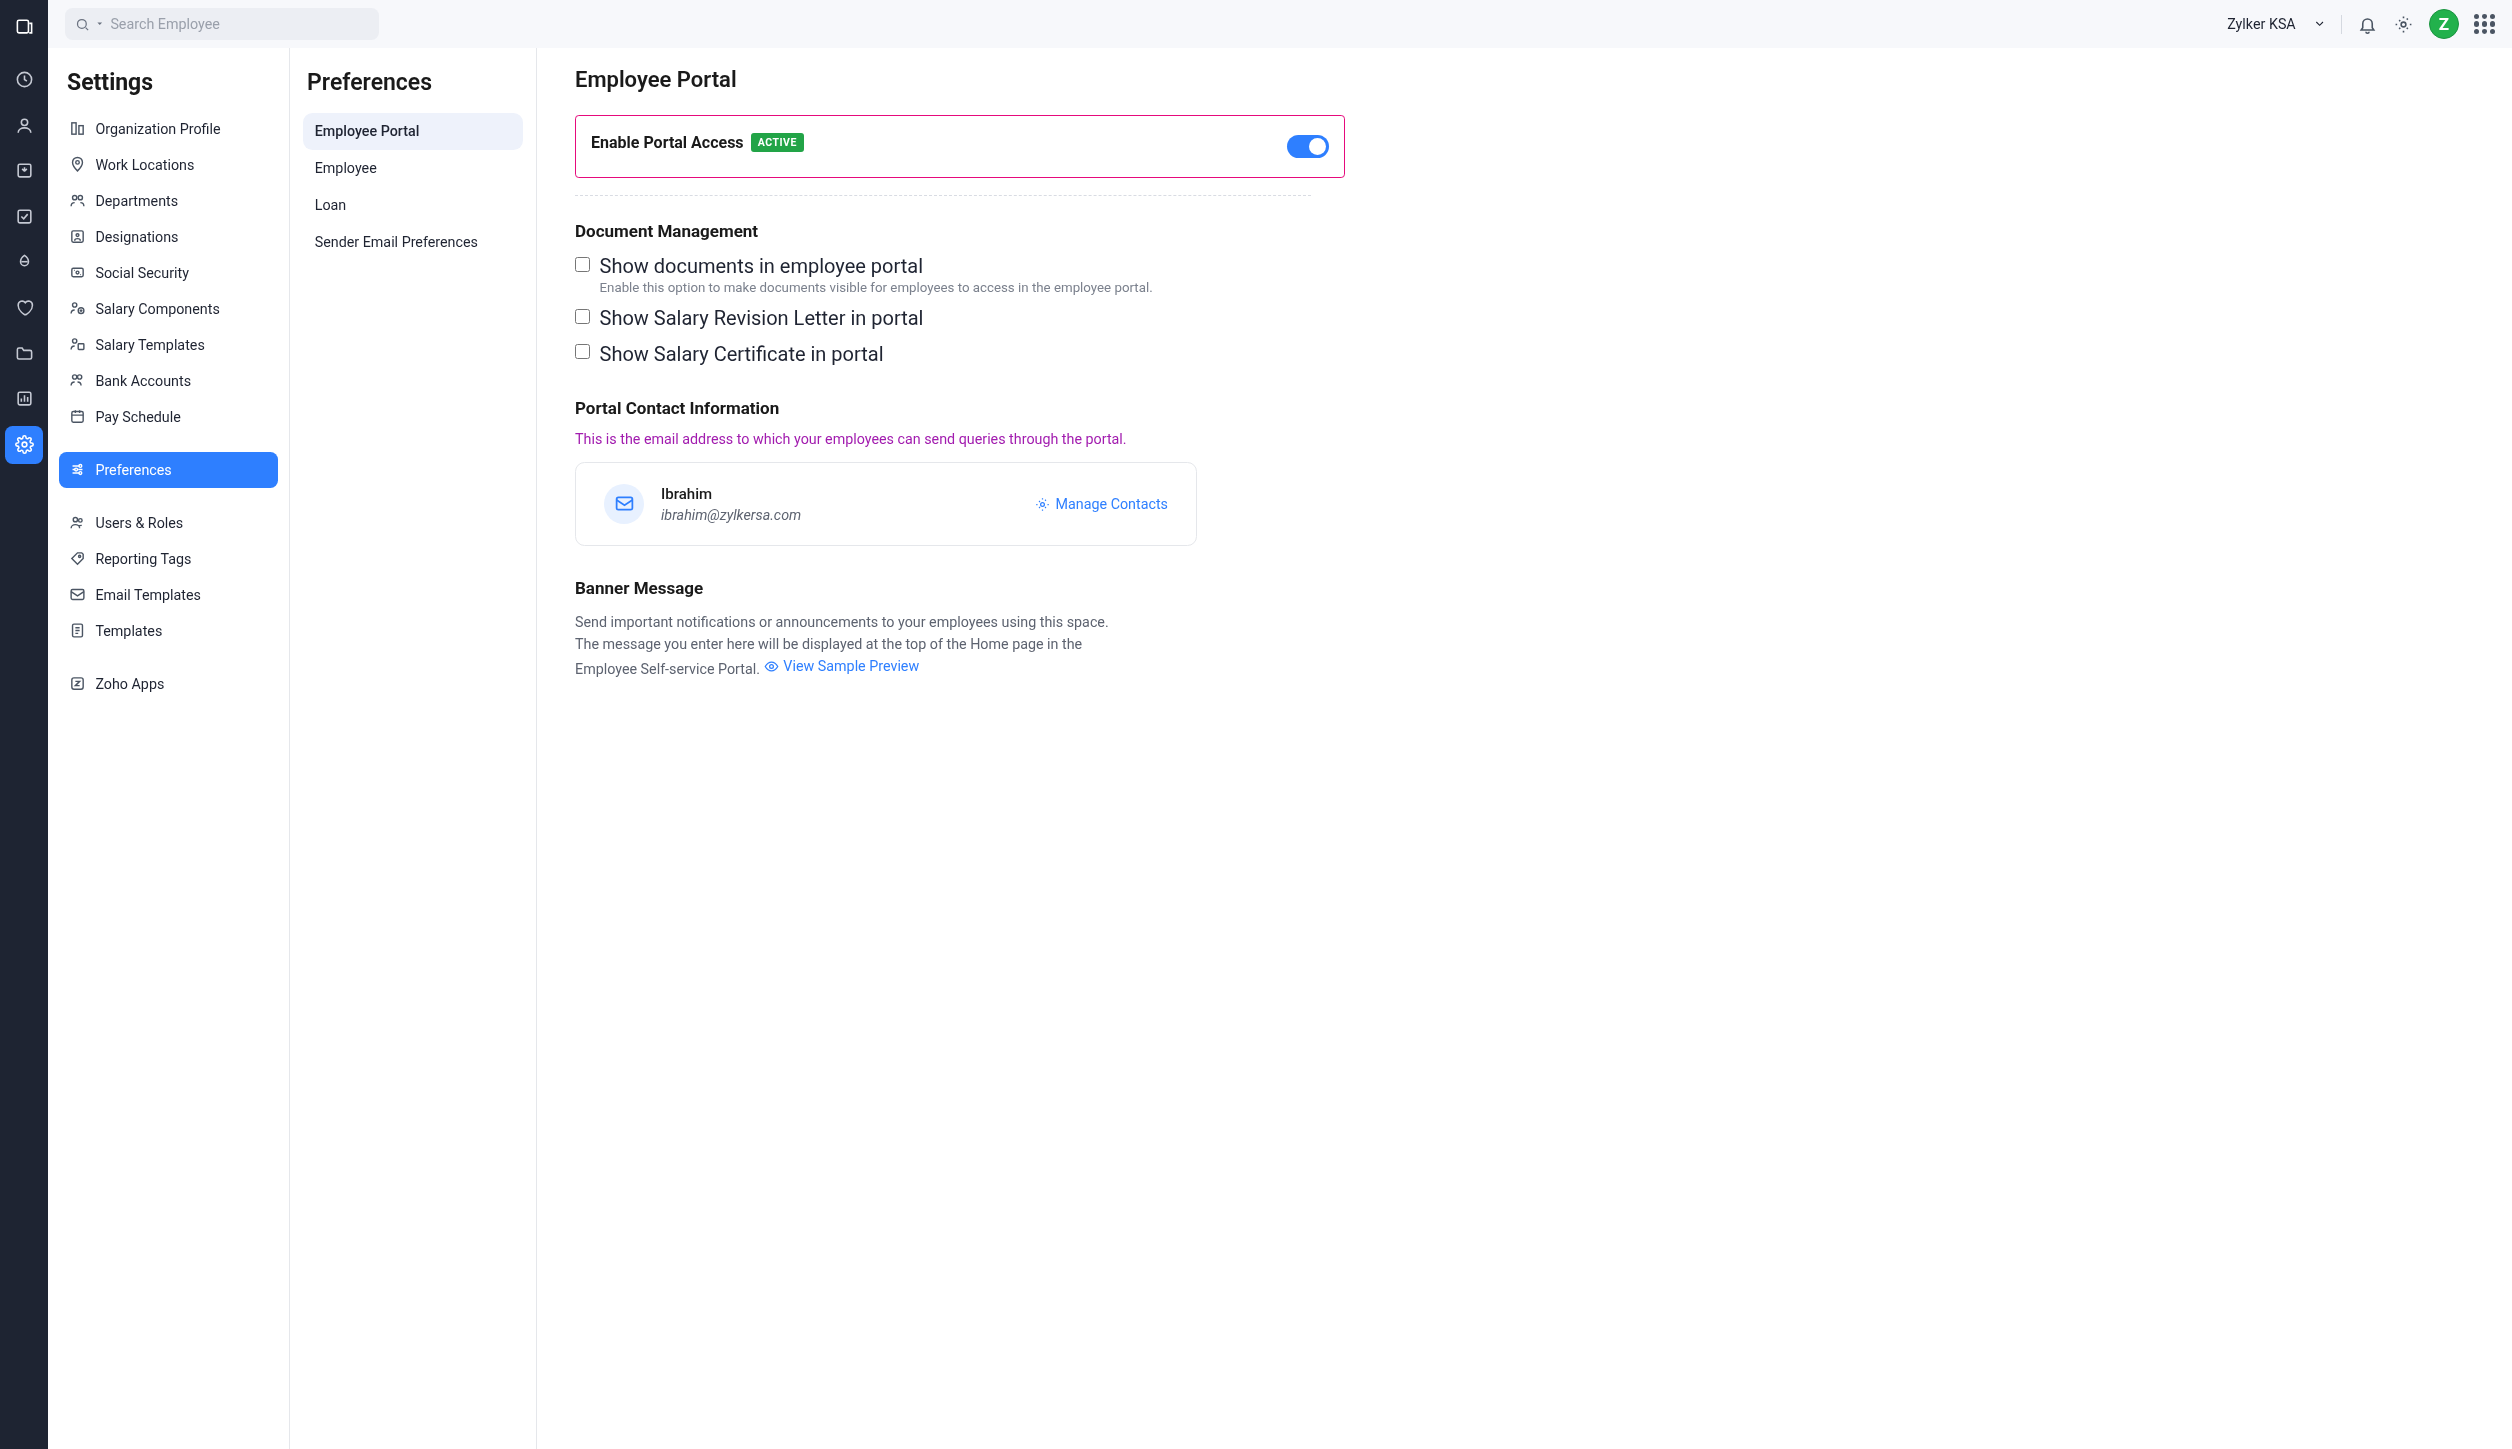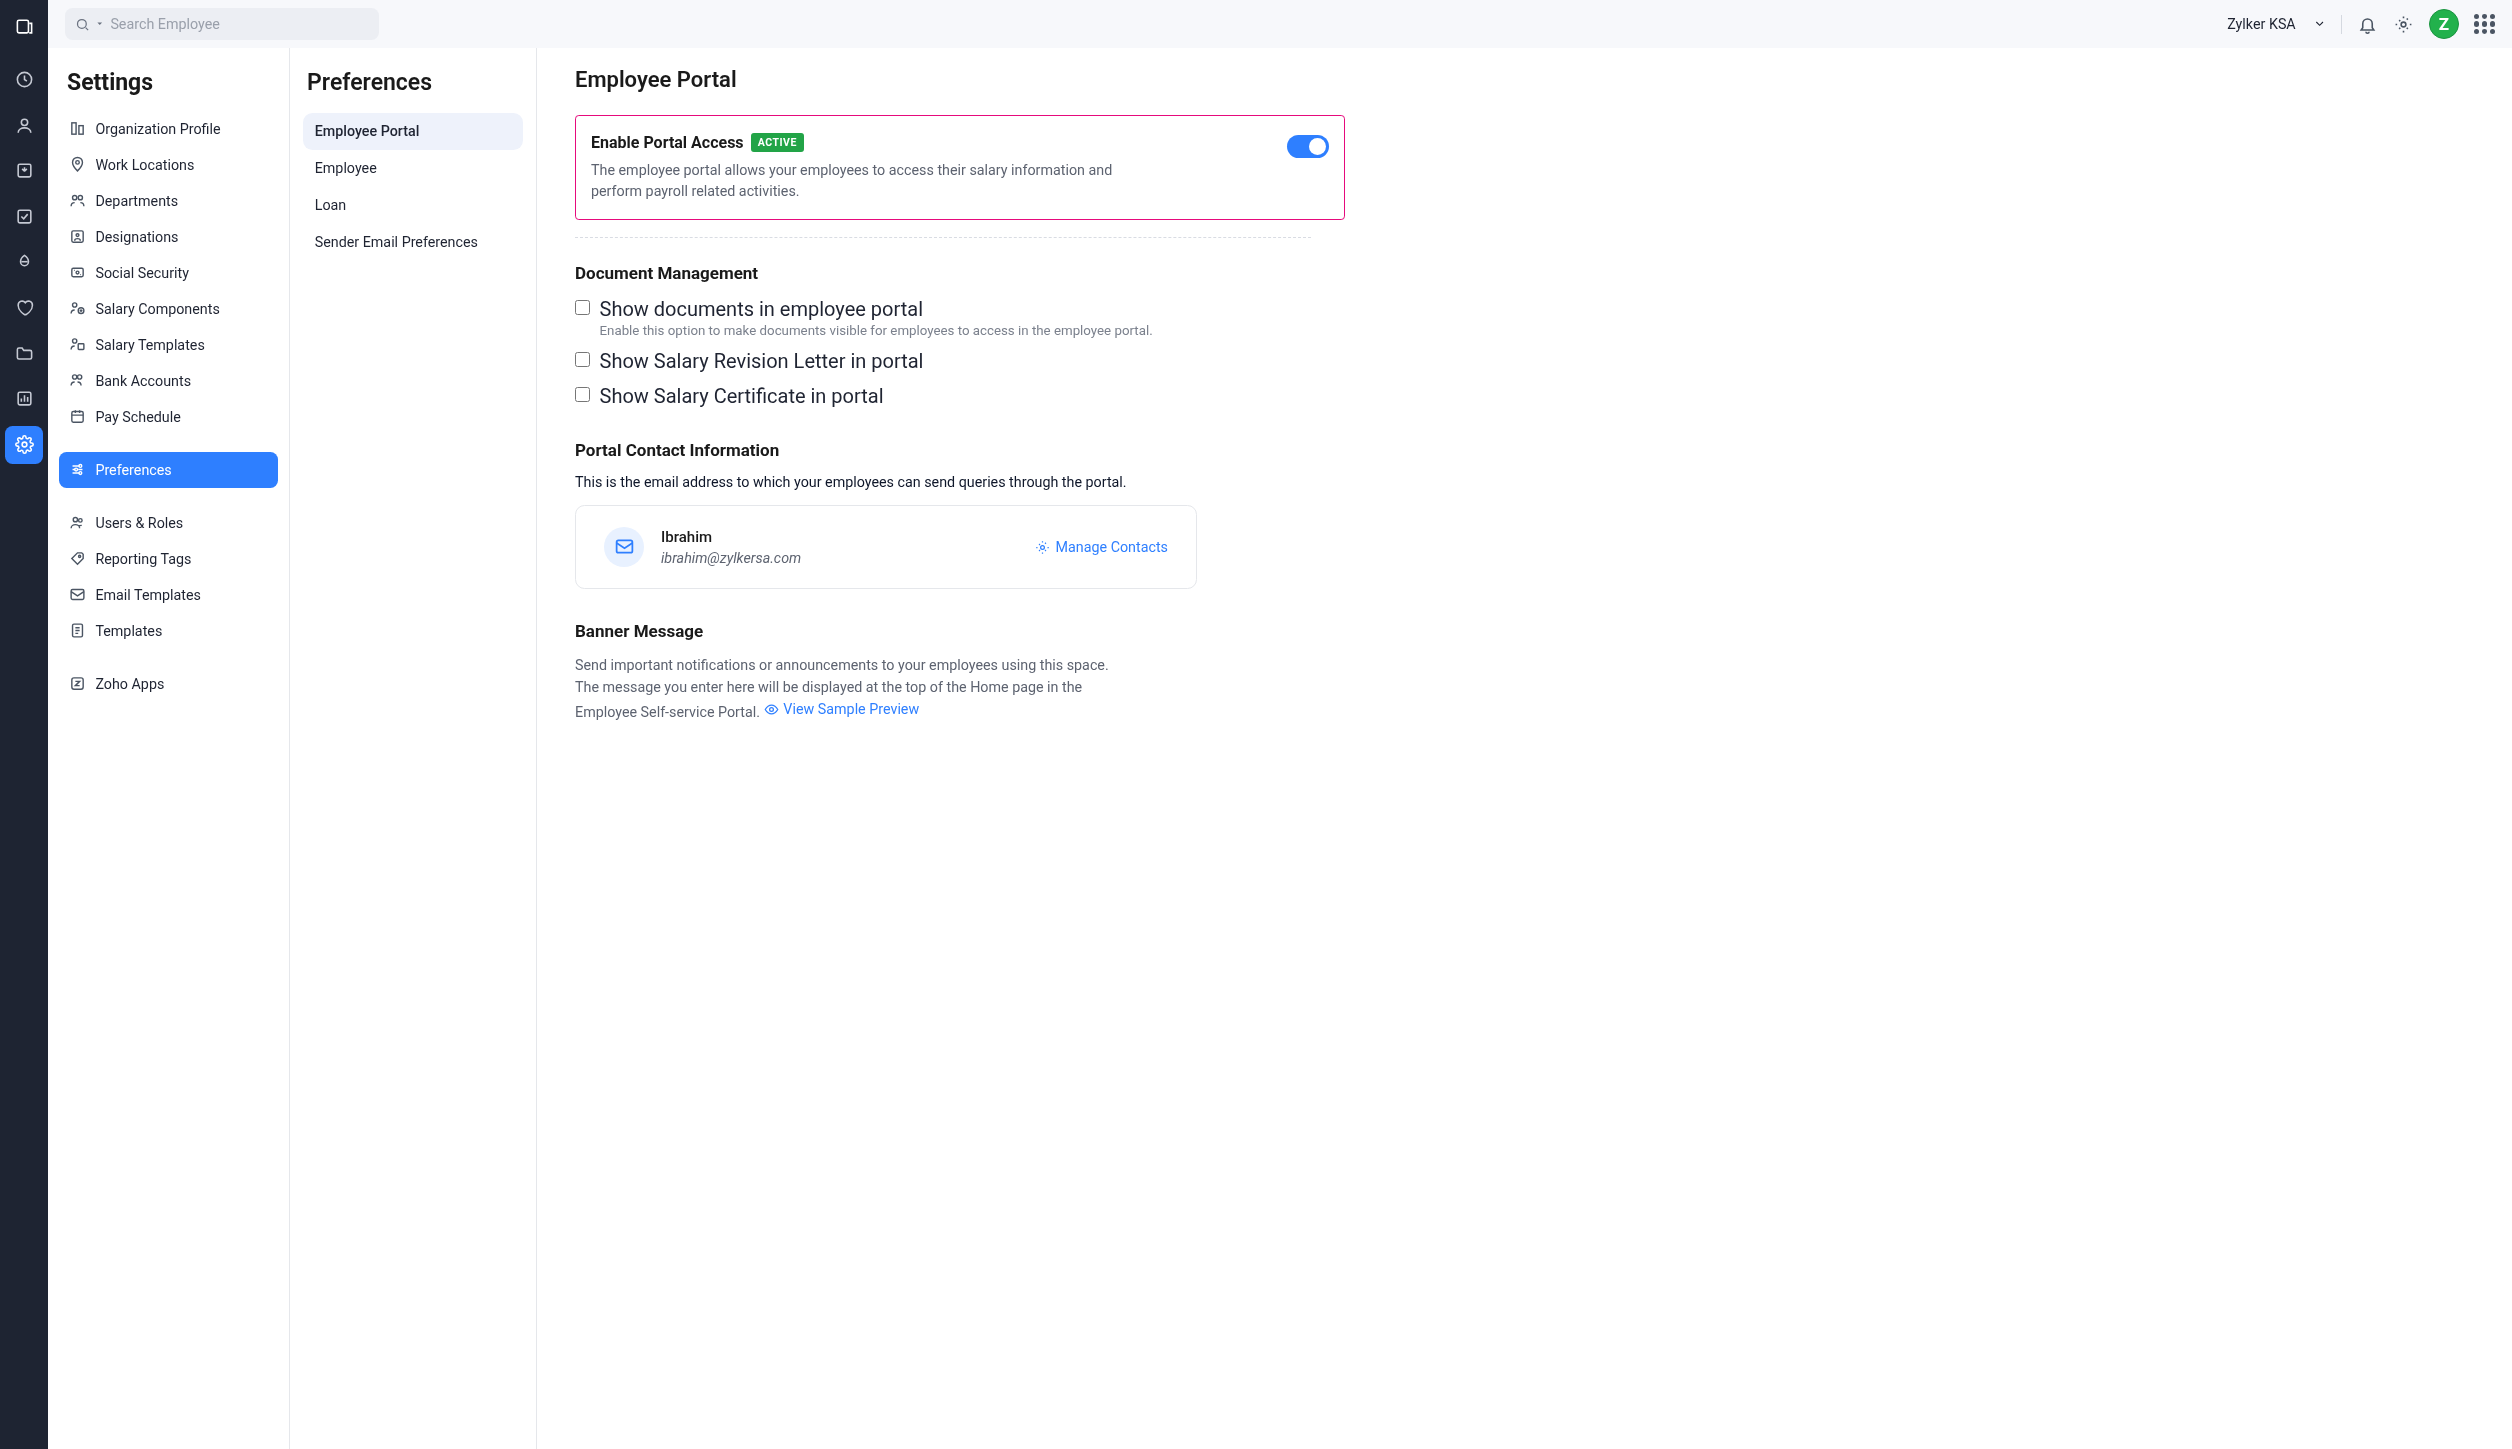--- a/index.html
+++ b/index.html
@@ -268,21 +268,21 @@
       margin: 17px 0 25px;
       max-width: 736px;
     }
     .section h3 {
       font-size: 17px;
       font-weight: 700;
       margin-bottom: 13.3px;
     }
     .section p.desc {
       font-size: 14.3px;
-      color: #0f172a;
+      color: #a21caf;
       margin-bottom: 15px;
     }
     .check-row {
       display: flex;
       align-items: flex-start;
       gap: 9.5px;
       margin-bottom: 11.4px;
     }
     .check-row input[type=checkbox] {
       width: 15px;
@@ -599,21 +599,20 @@
 
     <div class="page">
       <h1>Employee Portal</h1>
 
       <div class="highlight-card">
         <div class="card-text">
           <h3>
             <span>Enable Portal Access</span>
             <span class="badge-active">ACTIVE</span>
           </h3>
-          <p>The employee portal allows your employees to access their salary information and perform payroll related activities.</p>
         </div>
         <div class="toggle">
             <div class="knob"></div>
           </div>
       </div>
 
       <div class="dashed-divider"></div>
 
       <div class="section">
         <h3>Document Management</h3>

